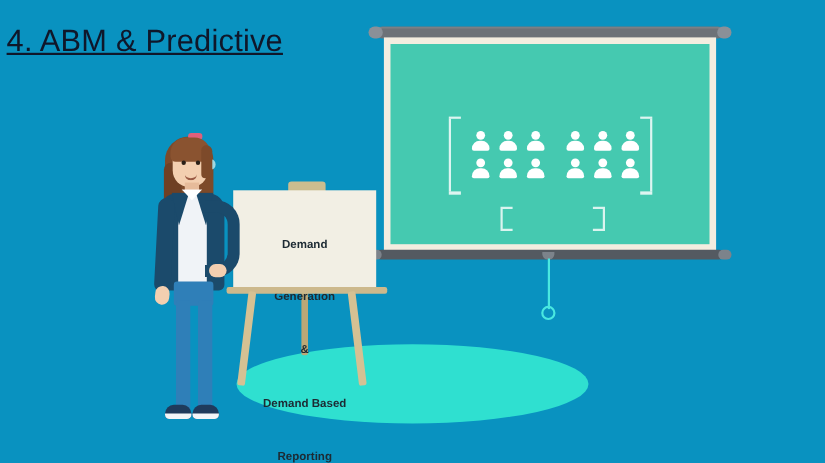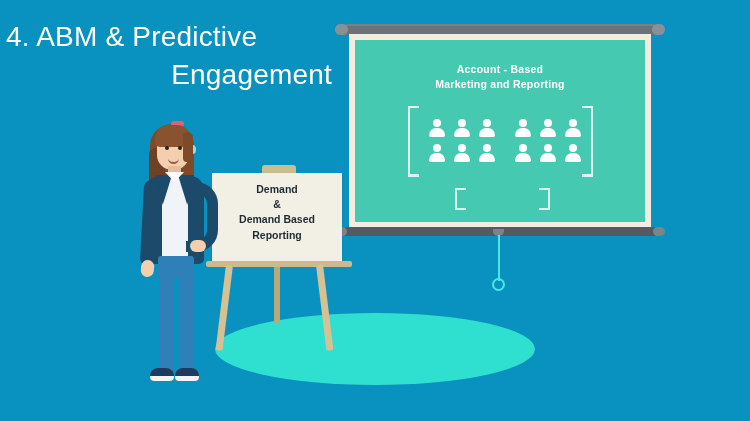--- a/index.html
+++ b/index.html
@@ -17,27 +17,28 @@
     user-select: none;
   }
 
   
   #slide-title {
     position: absolute;
     left: 0;
     top: 18px;
     width: 340px;
     text-align: right;
-    color: #ffffff;
+    color: #0f172a;
     font-size: 28px;
     line-height: 1.34;
     font-weight: 500;
     letter-spacing: 0.2px;
     padding-right: 8px;
     box-sizing: border-box;
+    text-decoration: underline;
   }
   #slide-title .tline { display: block; white-space: nowrap; }
   #slide-title .tline.l1 { text-align: left; padding-left: 6px; }
 
   
   #floor {
     position: absolute;
     left: 215px;
     top: 313px;
     width: 320px;
@@ -257,21 +258,21 @@
     position: absolute;
     left: 0;
     top: 9px;
     width: 100%;
     text-align: center;
     color: #1d2a33;
     font-size: 10.5px;
     font-weight: bold;
     line-height: 1.45;
   }
-  #easel-board-text .bline { display: block; }
+  #easel-board-text .bline { display: block; margin-top: 33px; }
   #easel-ledge {
     position: absolute;
     left: -6px;
     top: 96px;
     width: 146px;
     height: 6px;
     background: #cdb98c;
     border-radius: 2px;
   }
   .easel-leg {
@@ -508,37 +509,32 @@
 </style>
 </head>
 <body>
 
 <div id="stage">
 
   <div id="floor"></div>
 
   <div id="slide-title">
     <span class="tline l1">4. ABM &amp; Predictive</span>
-    <span class="tline l2">Engagement</span>
   </div>
 
   <div id="screen-assembly">
 
     <div id="screen-topbar">
       <div id="screen-topbar-cap-l"></div>
       <div id="screen-topbar-cap-r"></div>
     </div>
 
     <div id="screen-frame">
       <div id="screen-canvas">
 
-        <div id="screen-heading">
-          <span class="hline">Account - Based</span>
-          <span class="hline">Marketing and Reporting</span>
-        </div>
 
         <div id="bracket-outer"></div>
 
         <div class="people-group" id="people-group-left">
           <div class="person-icon">
               <span class="ph"></span>
               <span class="pb"></span>
             </div>
           <div class="person-icon">
               <span class="ph"></span>
@@ -604,20 +600,21 @@
     <div id="pull-cord"></div>
     <div id="pull-knob"></div>
   </div>
 
   <div id="easel">
     <div id="easel-leg-back" class="easel-leg"></div>
     <div id="easel-clip"></div>
     <div id="easel-board">
       <div id="easel-board-text">
         <span class="bline">Demand</span>
+        <span class="bline">Generation</span>
         <span class="bline">&amp;</span>
         <span class="bline">Demand Based</span>
         <span class="bline">Reporting</span>
       </div>
     </div>
     <div id="easel-ledge"></div>
     <div id="easel-leg-left" class="easel-leg"></div>
     <div id="easel-leg-right" class="easel-leg"></div>
   </div>
 

